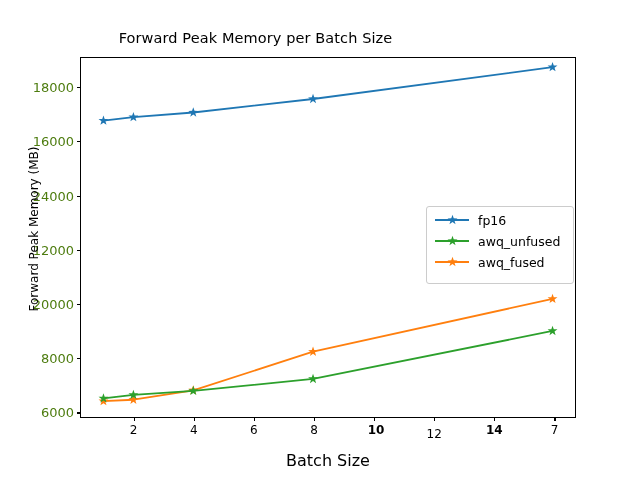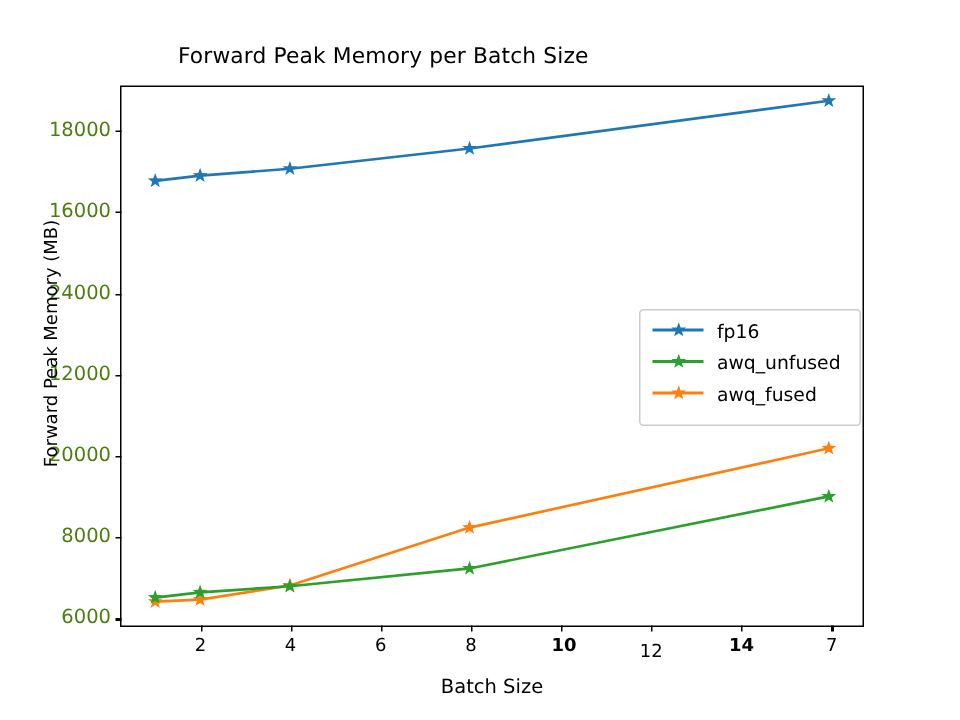--- a/index.html
+++ b/index.html
@@ -87,21 +87,21 @@
     color: #000000;
     white-space: nowrap;
   }
   
   #xlabel {
     position: absolute;
     left: 80px;
     width: 496px;
     top: 451px;
     text-align: center;
-    font-size: 13px;
+    font-size: 16px;
     color: #000000;
   }
   #ylabel {
     position: absolute;
     left: -96px;
     top: 222px;
     width: 260px;
     text-align: center;
     font-size: 12px;
     color: #000000;

